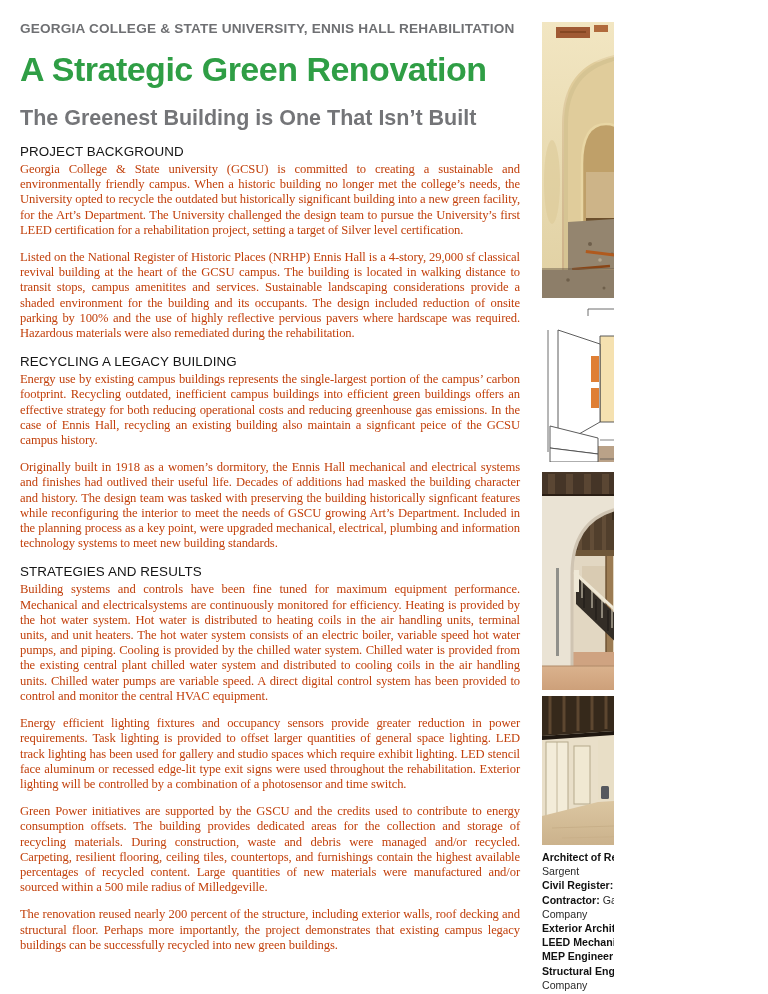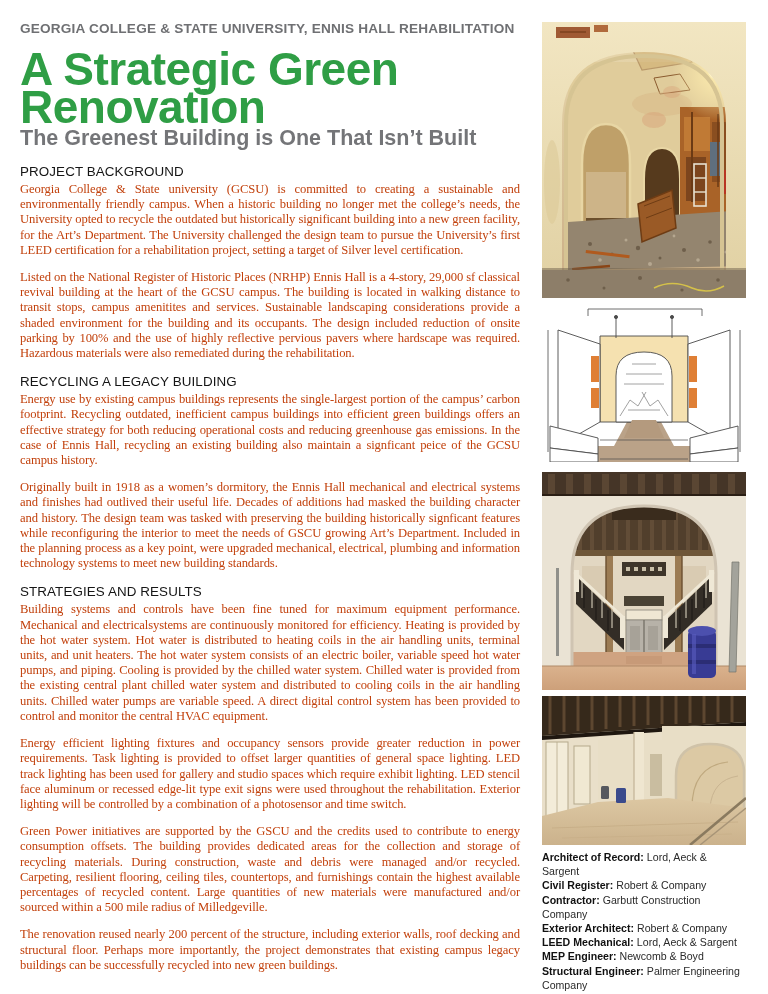--- a/index.html
+++ b/index.html
@@ -1,25 +1,25 @@
 <!DOCTYPE html>
 <html><head>
 <meta charset="utf-8">
 <style>
   html,body{margin:0;padding:0;background:#ffffff;}
   body{width:768px;height:994px;overflow:hidden;font-family:"Liberation Serif",serif;}
-  .page{position:relative;width:768px;height:994px;background:#fff;overflow:hidden;}
+  .page{position:relative;width:614px;height:994px;background:#fff;overflow:hidden;}
   .left-col{position:absolute;left:20px;top:0;width:508px;}
   .right-col{position:absolute;left:542px;top:0;width:204px;}
 
   .eyebrow{margin-top:21px;font-family:"Liberation Sans",sans-serif;font-weight:bold;
            font-size:13.6px;letter-spacing:.2px;color:#6f7073;}
   .title{margin-top:14px;font-family:"Liberation Sans",sans-serif;font-weight:bold;
-         font-size:46px;letter-spacing:-.5px;color:#2f9e45;line-height:38px;}
-  .subtitle{margin-top:0;font-family:"Liberation Sans",sans-serif;font-weight:bold;
+         font-size:34px;letter-spacing:-.5px;color:#2f9e45;line-height:38px;}
+  .subtitle{margin-top:18px;font-family:"Liberation Sans",sans-serif;font-weight:bold;
             font-size:21.5px;color:#747578;line-height:25px;}
 
   h3{font-family:"Liberation Sans",sans-serif;font-weight:normal;font-size:13.4px;
      color:#151515;margin:13px 0 3px 0;letter-spacing:.1px;}
   p{font-size:12.6px;line-height:15.2px;letter-spacing:-.1px;color:#c2410c;
     text-align:justify;margin:0 8px 12px 0;}
 
   figure{margin:0;padding:0;line-height:0;}
   .ph1{margin-top:22px;}
   .ph2{margin-top:6px;}

